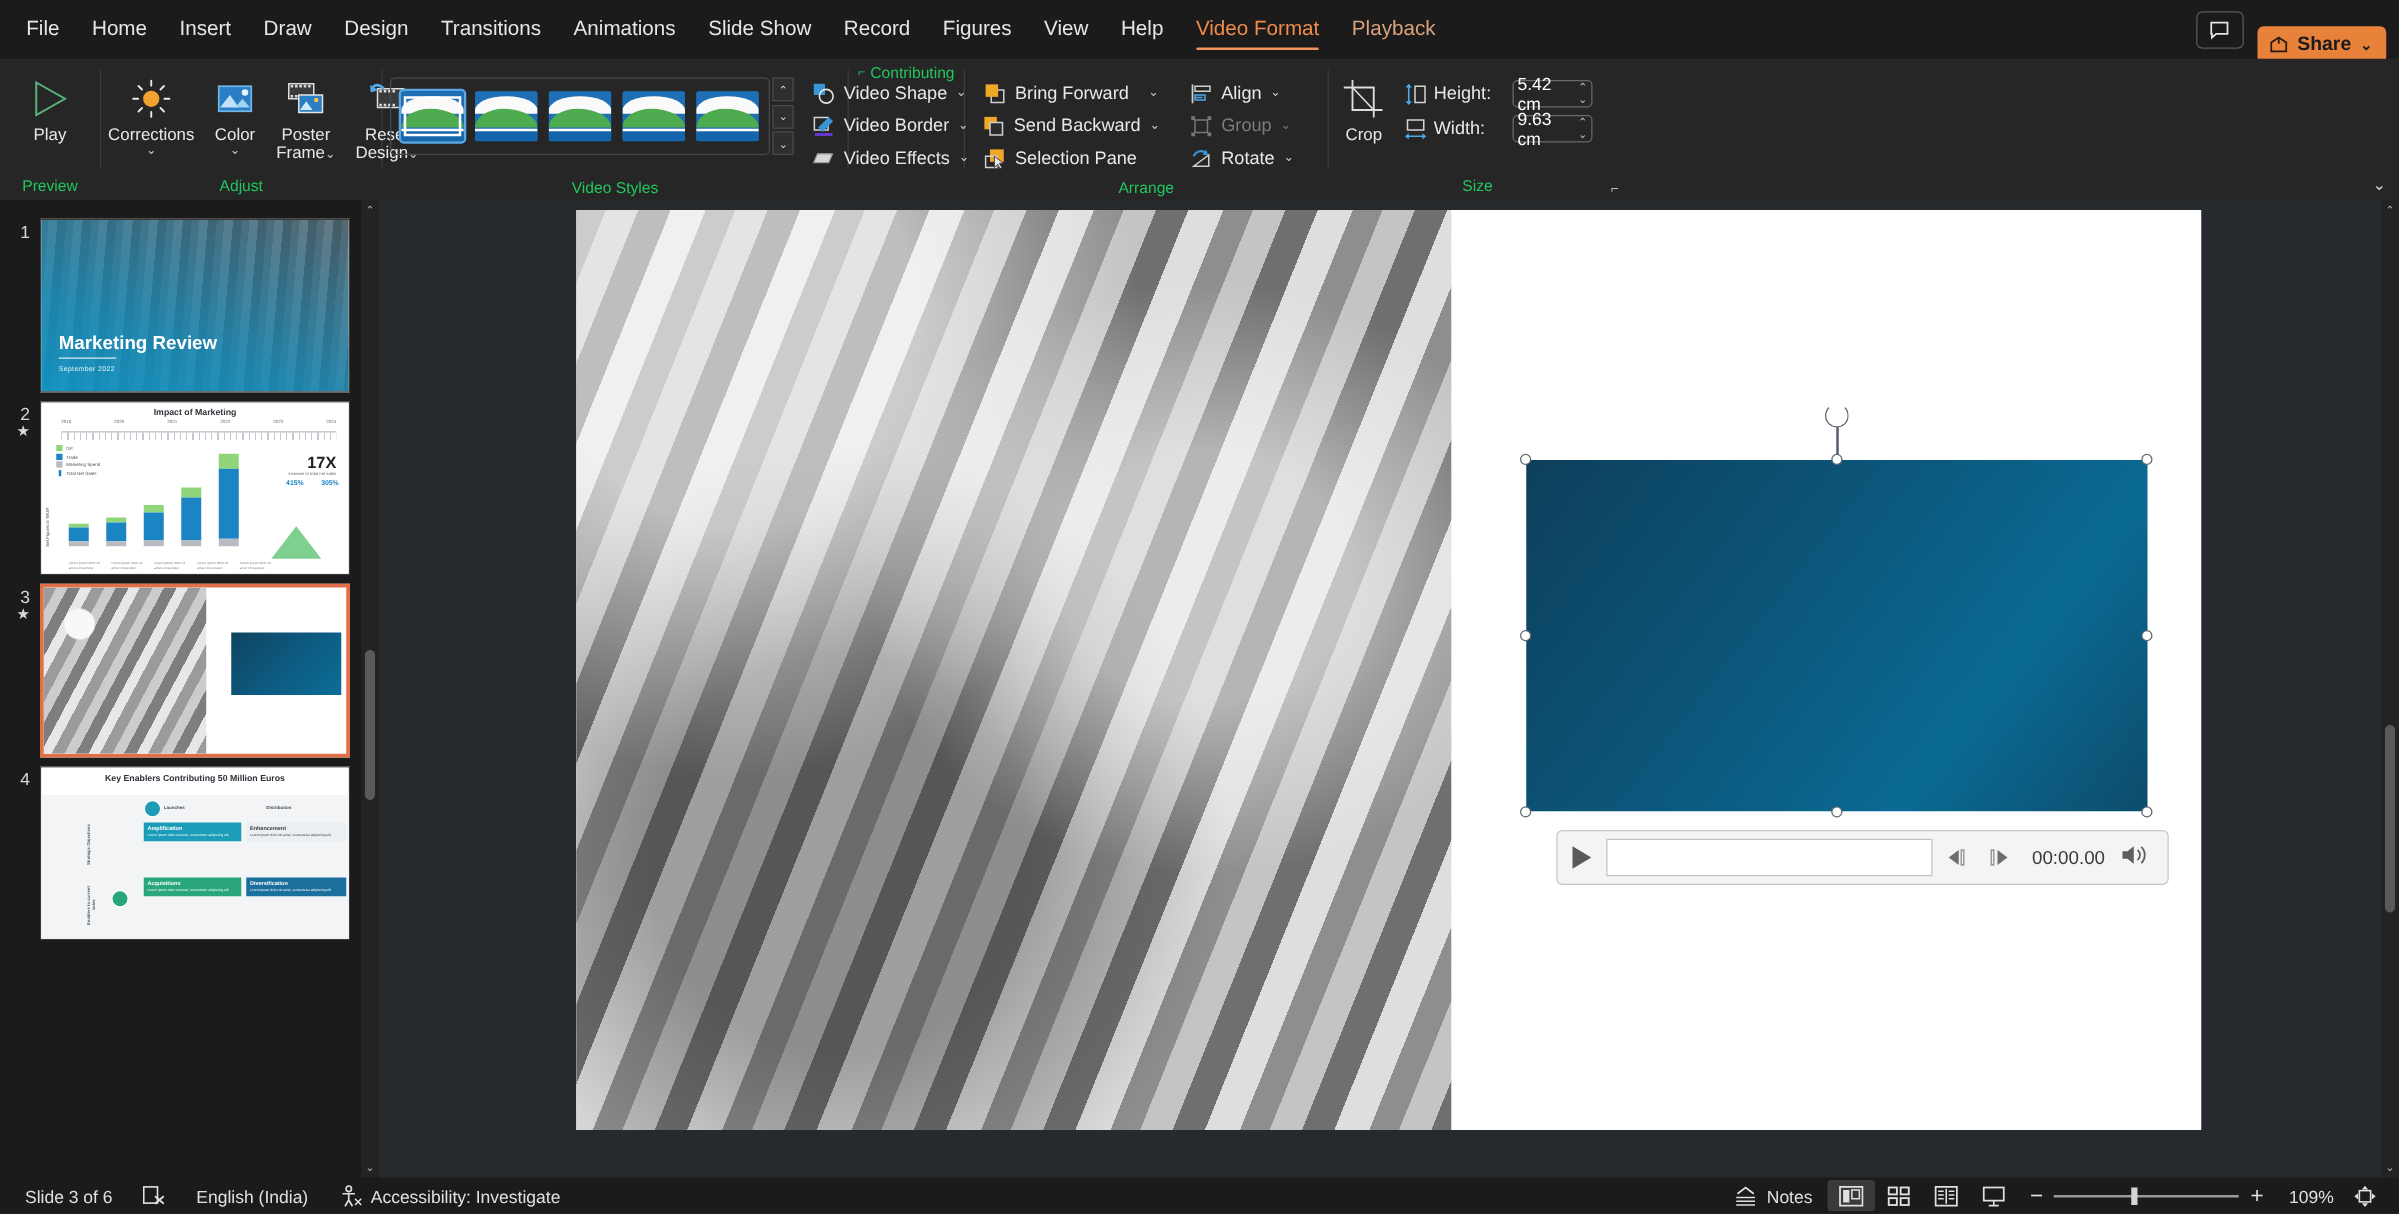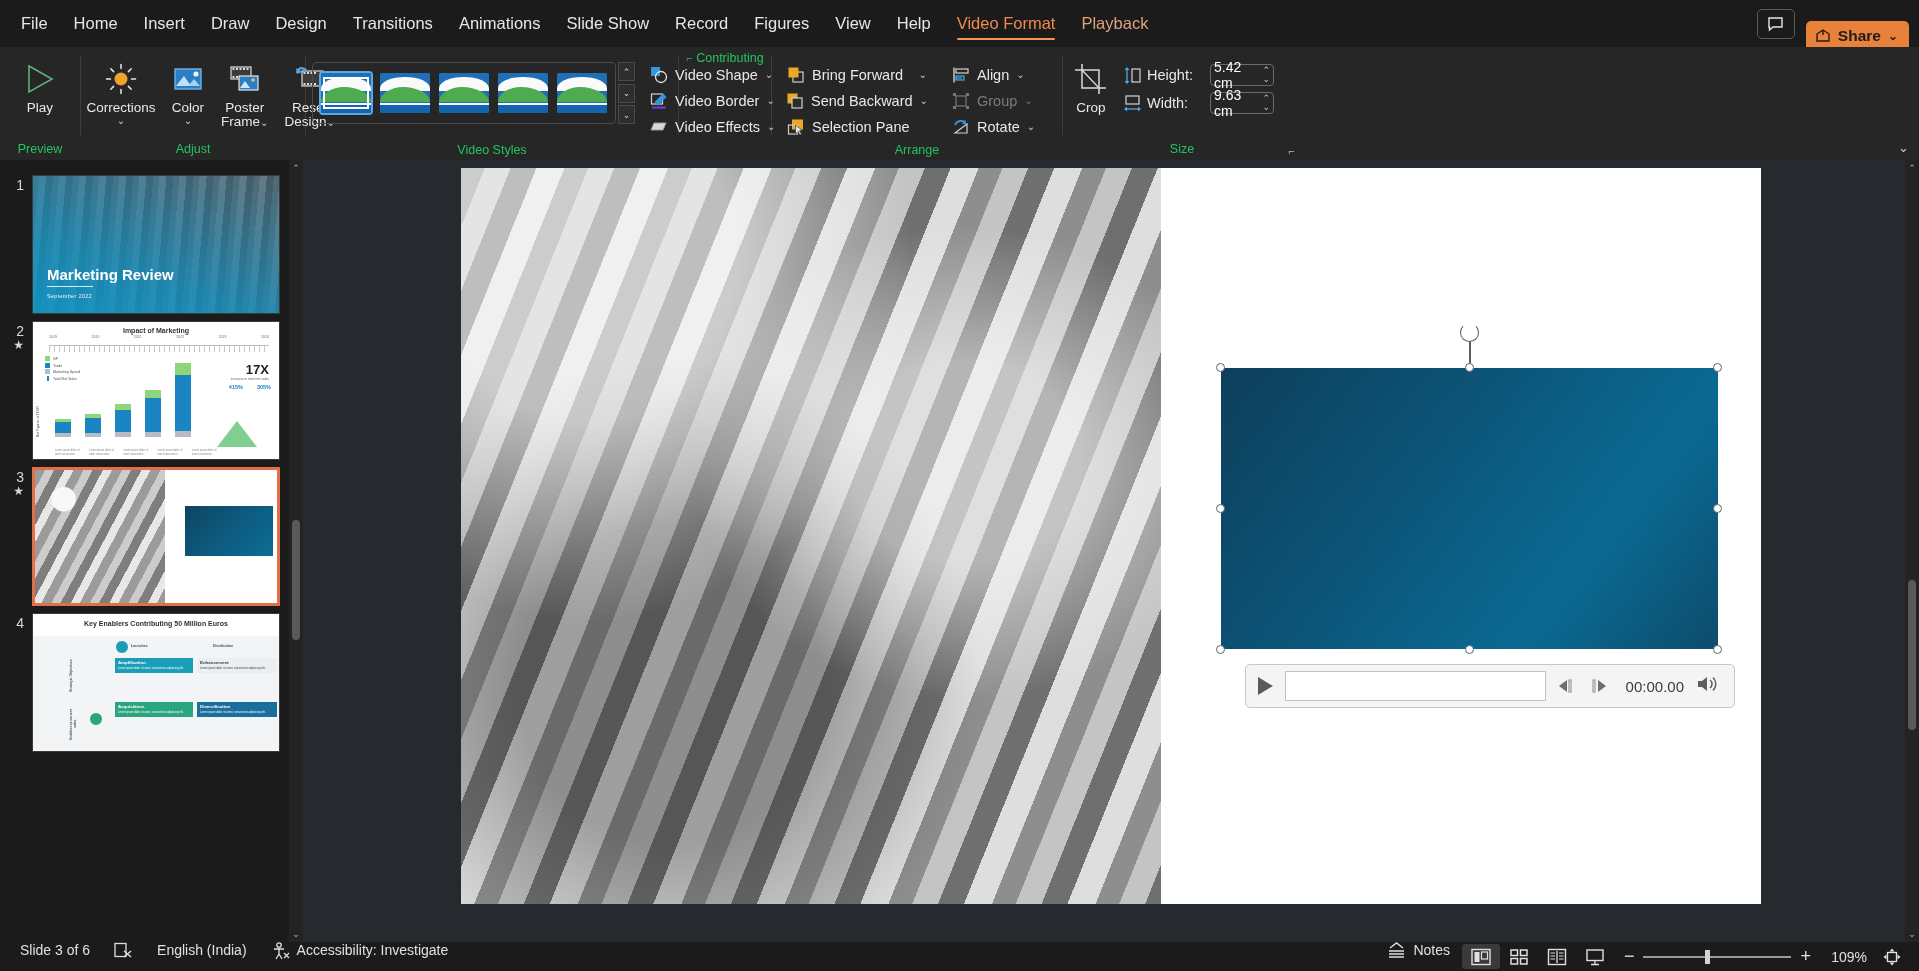--- a/index.html
+++ b/index.html
@@ -228,21 +228,21 @@
 
   .canvas-scroll { position: absolute; right: 0; top: 0; width: 14px; height: 100%; background: #232323; }
   .canvas-scroll .arw { height: 16px; display: flex; align-items: center; justify-content: center; font-size: 9px; color: #b9b9b9; }
   .canvas-thumb { position: absolute; top: 420px; left: 3px; width: 8px; height: 150px; background: #5a5a5a; border-radius: 4px; }
 
   
   .statusbar {
     height: 29px; background: #1b1b1b; display: flex; align-items: center;
     font-size: 14px; color: #e0e0e0; padding: 0 8px; gap: 0;
   }
-  .sb-item { display: flex; align-items: flex-start; gap: 7px; padding: 0 12px; height: 29px; }
+  .sb-item { display: flex; align-items: center; gap: 7px; padding: 0 12px; height: 29px; }
   .sb-right { margin-left: auto; display: flex; align-items: center; gap: 0; }
   .viewbtn { width: 38px; height: 25px; display: flex; align-items: center; justify-content: center; border-radius: 3px; }
   .viewbtn.active { background: #3a3a3a; }
   .zoom-slider { display: flex; align-items: center; gap: 9px; padding: 0 10px; }
   .zs-track { width: 148px; height: 2px; background: #9a9a9a; position: relative; }
   .zs-knob { position: absolute; left: 62px; top: -6px; width: 5px; height: 14px; background: #d4d4d4; }
   .zoom-pct { font-size: 14px; width: 46px; text-align: right; }
 </style>
 </head>
 <body>

